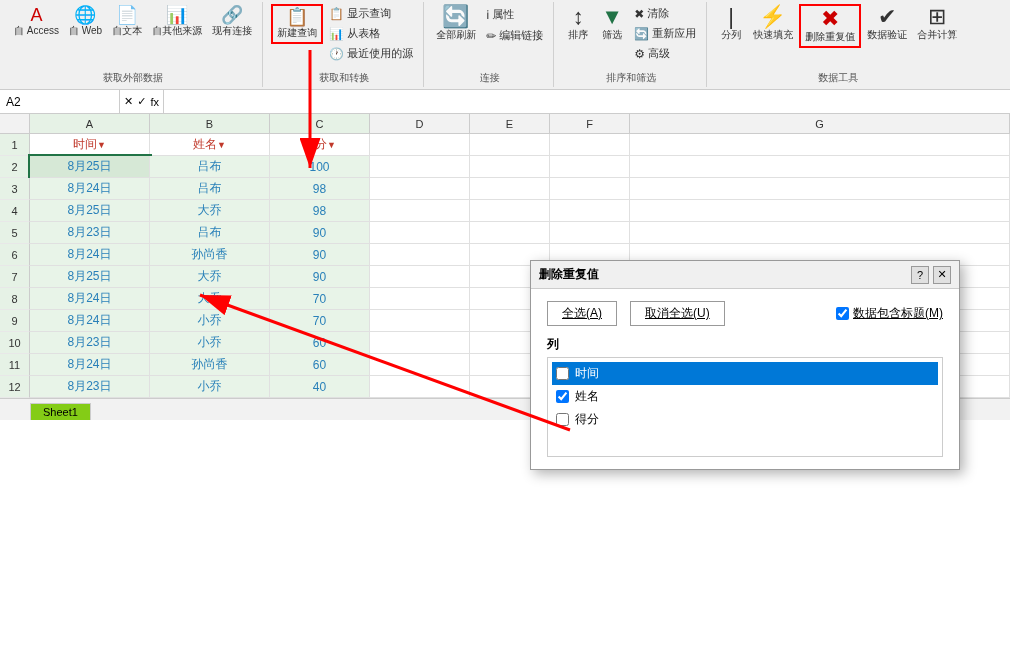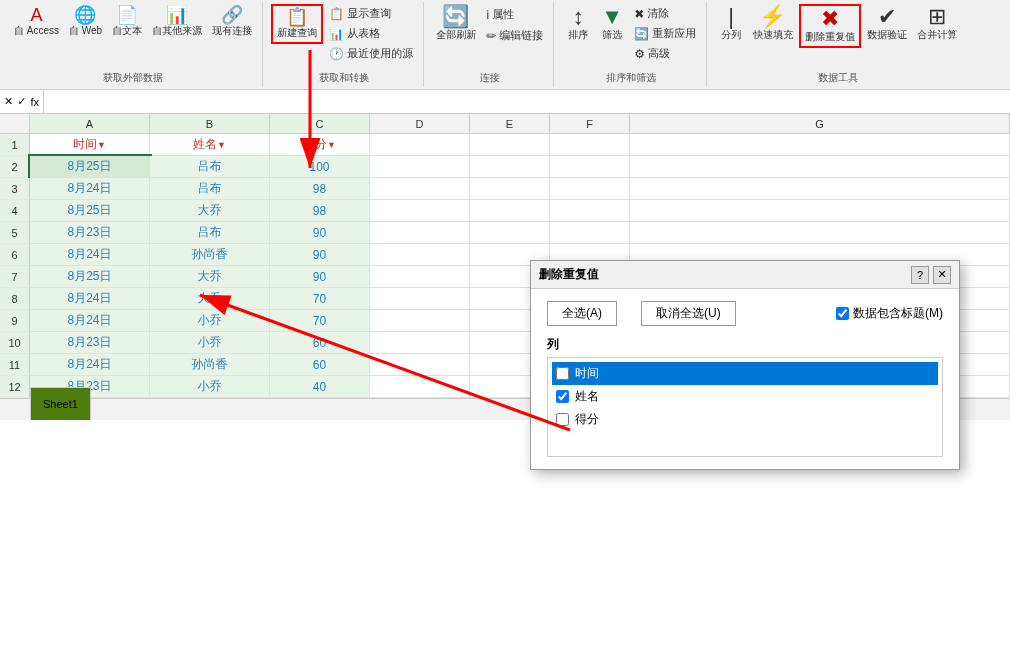--- a/index.html
+++ b/index.html
@@ -219,23 +219,24 @@
       width: 18px; height: 18px;
       border: 1px solid #999;
       background: #e0e0e0;
       display: flex; align-items: center; justify-content: center;
       font-size: 11px; cursor: pointer;
     }
     .dialog-body { padding: 12px 16px; }
     .dialog-desc { font-size: 12px; margin-bottom: 10px; }
     .dialog-actions-row {
       display: flex;
-      gap: 24px;
+      gap: 13px;
       margin-bottom: 10px;
       align-items: center;
+      text-decoration: underline;
     }
     .dialog-btn {
       padding: 3px 14px;
       border: 1px solid #999;
       background: white;
       font-size: 12px;
       cursor: pointer;
     }
     .columns-label { font-size: 12px; font-weight: bold; margin: 8px 0 4px 0; }
     .column-list {
@@ -279,24 +280,24 @@
     
     .tab-bar {
       height: 22px;
       background: #f2f2f2;
       border-top: 1px solid #ccc;
       display: flex;
       align-items: flex-end;
       padding-left: 30px;
     }
     .sheet-tab {
-      padding: 10px 12px;
+      padding: 2px 12px;
       border: 1px solid #ccc;
       border-bottom: none;
-      background: #4d7c0f;
+      background: #84cc16;
       font-size: 11px;
       cursor: pointer;
       margin-right: 2px;
     }
   </style>
 </head>
 <body>
 
 <div style="width:1010px; height:648px; overflow:hidden; position:relative;">
 
@@ -423,20 +424,21 @@
         <div class="ribbon-btn">
           <span class="icon" style="font-size:22px;">⊞</span>
           <span class="label">合并计算</span>
         </div>
       </div>
       <div class="ribbon-group-label">数据工具</div>
     </div>
   </div>
 
   <div class="formula-bar">
+    <div class="name-box">A2</div>
     <div class="formula-icons">
       <span style="font-size:11px;cursor:pointer;">✕</span>
       <span style="font-size:11px;cursor:pointer;">✓</span>
       <span style="font-size:11px;cursor:pointer;">fx</span>
     </div>
   </div>
 
   <div class="spreadsheet">
 
     <div class="col-headers">

